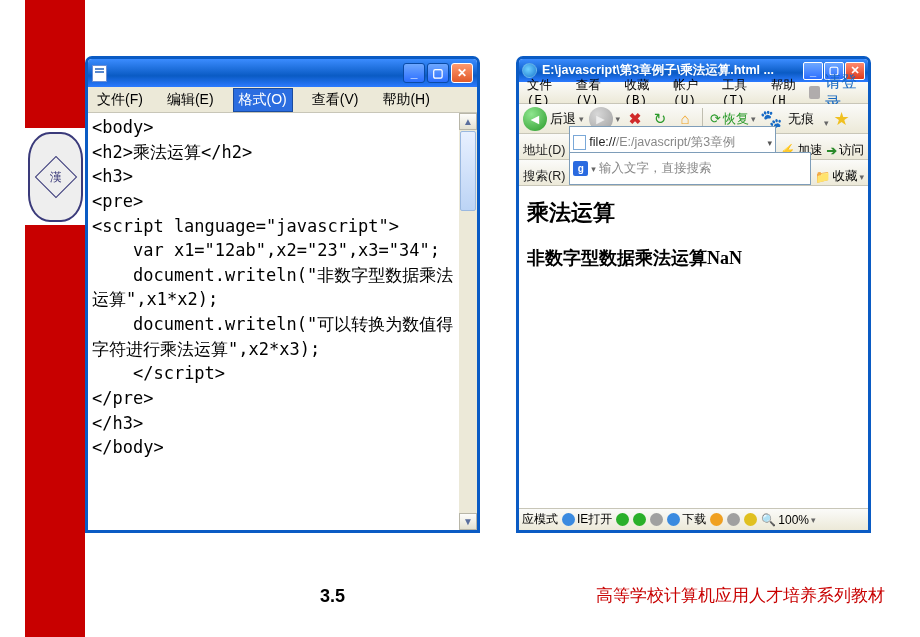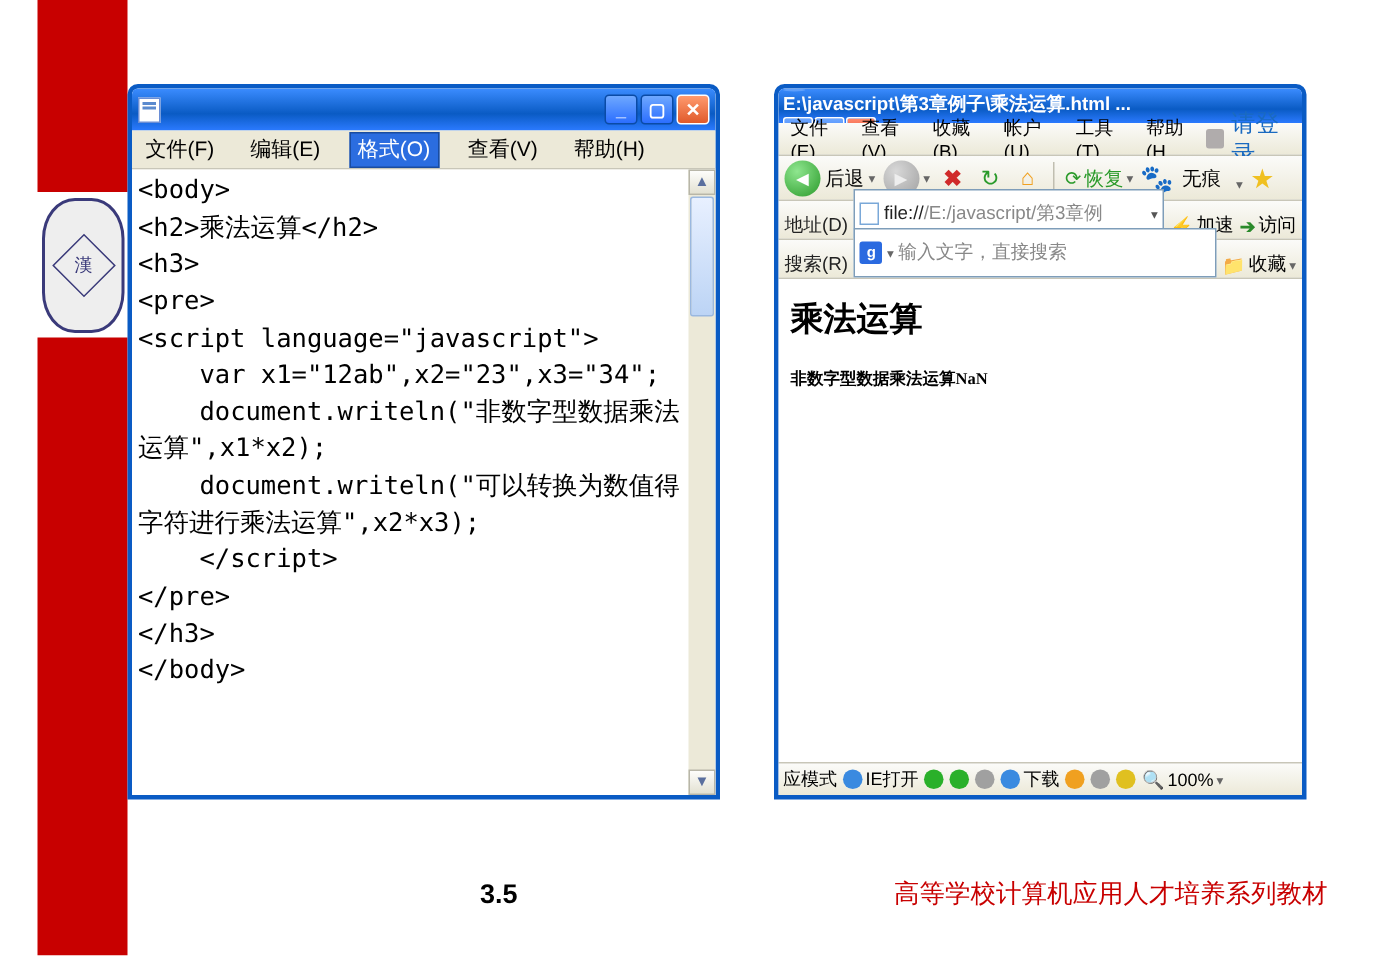--- a/index.html
+++ b/index.html
@@ -155,26 +155,25 @@
   border: 3px solid #0a5bc4;
   border-radius: 7px 7px 0 0;
   background: #fff;
   display: flex;
   flex-direction: column;
   overflow: hidden;
 }
 .btitlebar {
   height: 23px;
   background: linear-gradient(#3b8cff,#0a5bc4 60%,#2b7aff);
-  display: flex; 
+  display: flex; align-items: center;
   padding: 0 3px;
   color: #fff;
   font-size: 12.5px;
   font-weight: bold;
-  flex-direction: column;
 }
 .btitlebar .bicon {
   width: 15px; height: 15px; margin-right: 5px;
   background: radial-gradient(circle at 40% 40%, #6ed0ff, #1a78d0);
   border-radius: 50%;
   border: 1px solid #fff3;
 }
 .btitlebar .spacer { flex:1; }
 .bwbtns { display:flex; gap:1px; }
 .bwbtn {
@@ -187,20 +186,21 @@
 }
 .bwbtn.close { background: linear-gradient(#ff8a6e,#e03a1b); }
 .bmenubar {
   height: 22px;
   background: linear-gradient(#fbfbf9,#ece9d8);
   display: flex; align-items: center;
   padding: 0 4px;
   font-size: 12.5px;
   gap: 2px;
   border-bottom: 1px solid #c8c6b8;
+  font-family: Liberation Mono, monospace;
 }
 .bmenuitem { padding: 1px 4px; }
 .block-icon {
   width:13px;height:13px;background:#b0acac;border-radius:2px;position:relative;
 }
 .login { color: #1a6ac0; font-size:16px; margin-left:3px; }
 
 .toolbar {
   height: 30px;
   background: linear-gradient(#fbfbf9,#ece9d8);
@@ -276,21 +276,21 @@
   padding: 12px 8px;
   font-family: "SimSun", serif;
 }
 .content h2 {
   font-size: 22px;
   font-weight: bold;
   margin-bottom: 18px;
 }
 .content .line {
   font-family: "SimSun", serif;
-  font-size: 11px;
+  font-size: 18px;
   font-weight: bold;
   line-height: 1.4;
 }
 
 .statusbar {
   height: 22px;
   background: linear-gradient(#fbfbf9,#ece9d8);
   border-top: 1px solid #c8c6b8;
   display:flex;align-items:center;
   padding: 0 3px;

